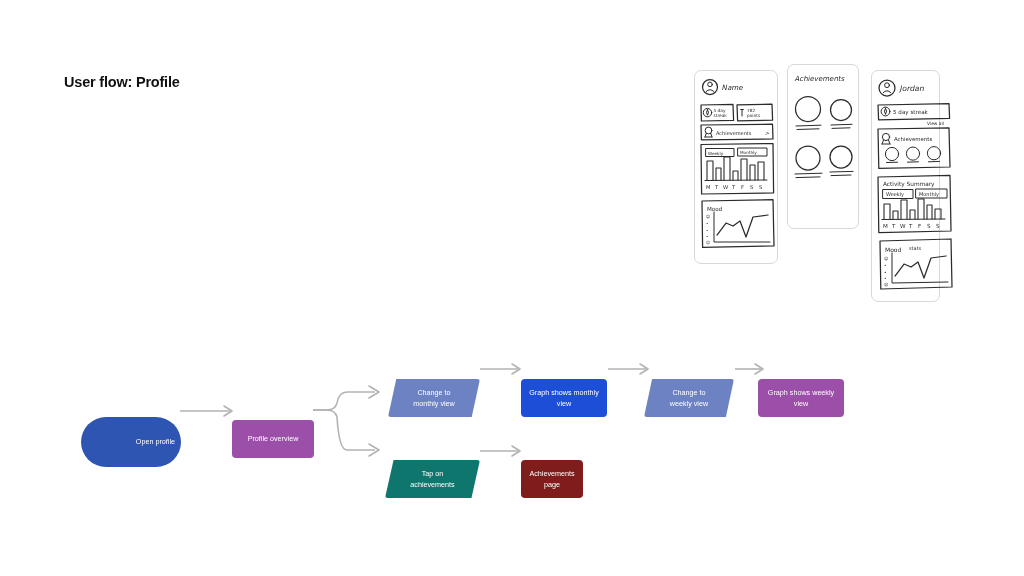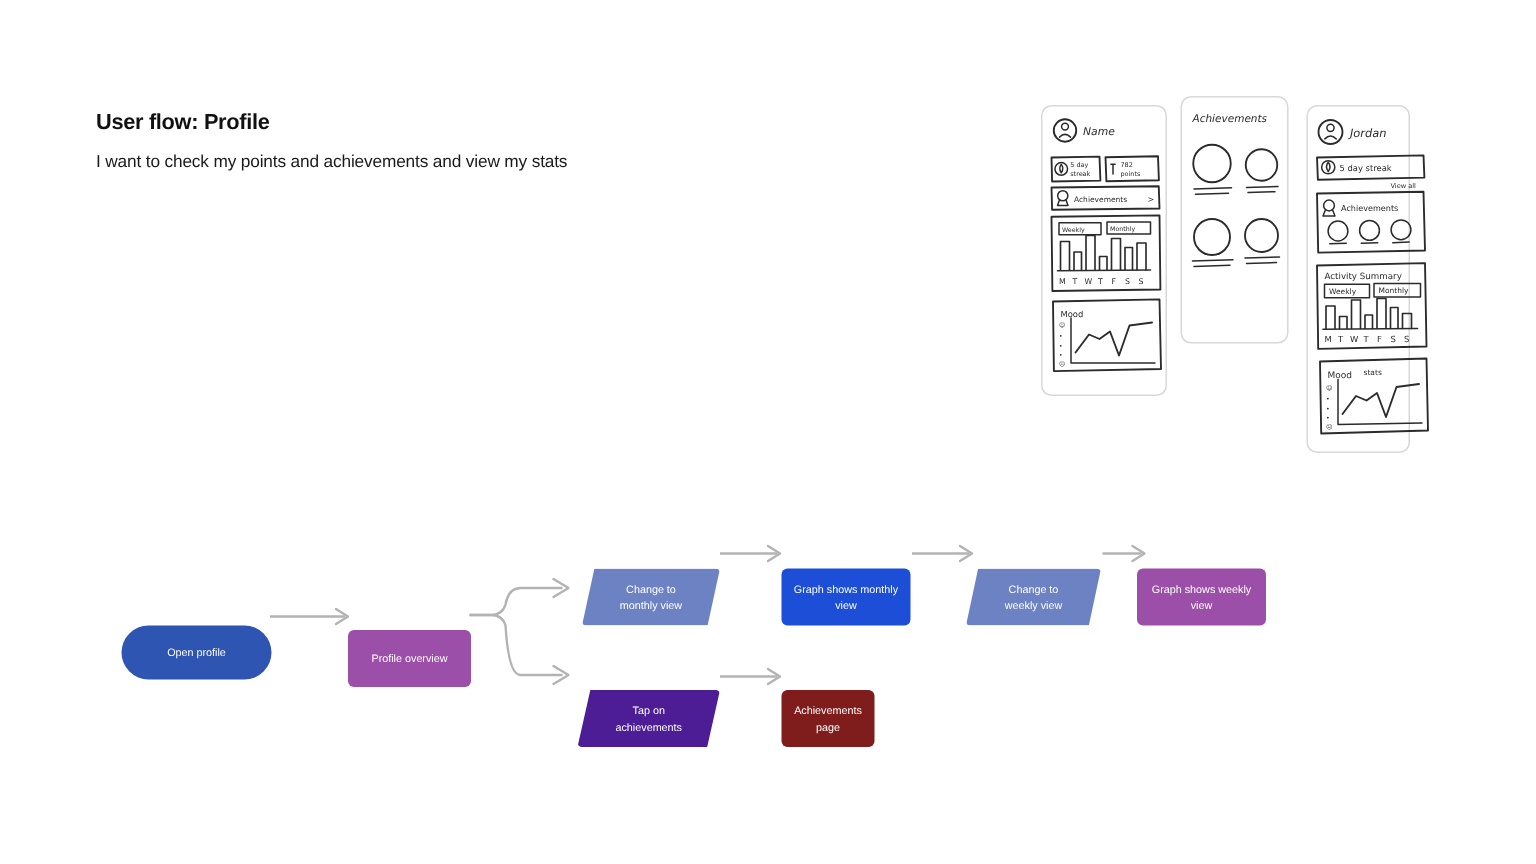--- a/index.html
+++ b/index.html
@@ -51,21 +51,20 @@
   .sk-bar{fill:none;stroke:#2b2b2b;stroke-width:1.1;
       stroke-linejoin:round;stroke-linecap:round;}
   .sk-txt{font-family:"DejaVu Sans",sans-serif;fill:#2b2b2b;}
 </style>
 </head>
 <body>
 
 <div class="canvas">
 
   <div class="page-title">User flow: Profile</div>
-  <div class="page-subtitle">I want to check my points and achievements and view my stats</div>
 
   <svg class="conn" style="left:180px;top:400px;width:62px;height:22px;" viewBox="0 0 62 22">
     <line x1="0" y1="11" x2="50" y2="11"></line>
     <polyline class="arrow" points="44,6 52,11 44,16"></polyline>
   </svg>
 
   <svg class="conn" style="left:313px;top:348px;width:86px;height:126px;" viewBox="0 0 86 126">
     <path d="M0,62 H14 Q22,62 24,55 Q26,44 34,44 H62"></path>
     <polyline class="arrow" points="56,38 66,44 56,50"></polyline>
     <path d="M0,62 H14 Q22,62 24,69 Q26,102 34,102 H62"></path>
@@ -85,21 +84,21 @@
   <svg class="conn" style="left:735px;top:358px;width:38px;height:22px;" viewBox="0 0 38 22">
     <line x1="0" y1="11" x2="26" y2="11"></line>
     <polyline class="arrow" points="20,6 28,11 20,16"></polyline>
   </svg>
 
   <svg class="conn" style="left:480px;top:440px;width:50px;height:22px;" viewBox="0 0 50 22">
     <line x1="0" y1="11" x2="38" y2="11"></line>
     <polyline class="arrow" points="32,6 40,11 32,16"></polyline>
   </svg>
 
-  <div class="node node-pill" style="left:81px;top:389px;width:100px;height:36px;background:#2f55b3;">
+  <div class="node node-pill" style="left:81px;top:389px;width:100px;height:50px;background:#2f55b3;justify-content:flex-end;">
     <span>Open profile</span>
   </div>
 
   <div class="node node-rect" style="left:232px;top:392px;width:82px;height:38px;background:#9c4fa8;justify-content:center;">
     <span>Profile overview</span>
   </div>
 
   <div class="node node-par" style="left:388px;top:351px;width:92px;height:38px;background:#6d82c3;
               clip-path:polygon(9% 0,100% 0,91% 100%,0 100%);">
     <div>
@@ -123,21 +122,21 @@
     </div>
   </div>
 
   <div class="node node-rect" style="left:758px;top:351px;width:86px;height:38px;background:#9c4fa8;">
     <div>
       <span>Graph shows weekly</span>
       <span>view</span>
     </div>
   </div>
 
-  <div class="node node-par" style="left:385px;top:432px;width:95px;height:38px;background:#4c1d95;
+  <div class="node node-par" style="left:385px;top:432px;width:95px;height:38px;background:#0f766e;
               clip-path:polygon(9% 0,100% 0,91% 100%,0 100%);">
     <div>
       <span>Tap on</span>
       <span>achievements</span>
     </div>
   </div>
 
   <div class="node node-rect" style="left:521px;top:432px;width:62px;height:38px;background:#7f1d1d;">
     <span>Achievements page</span>
   </div>

